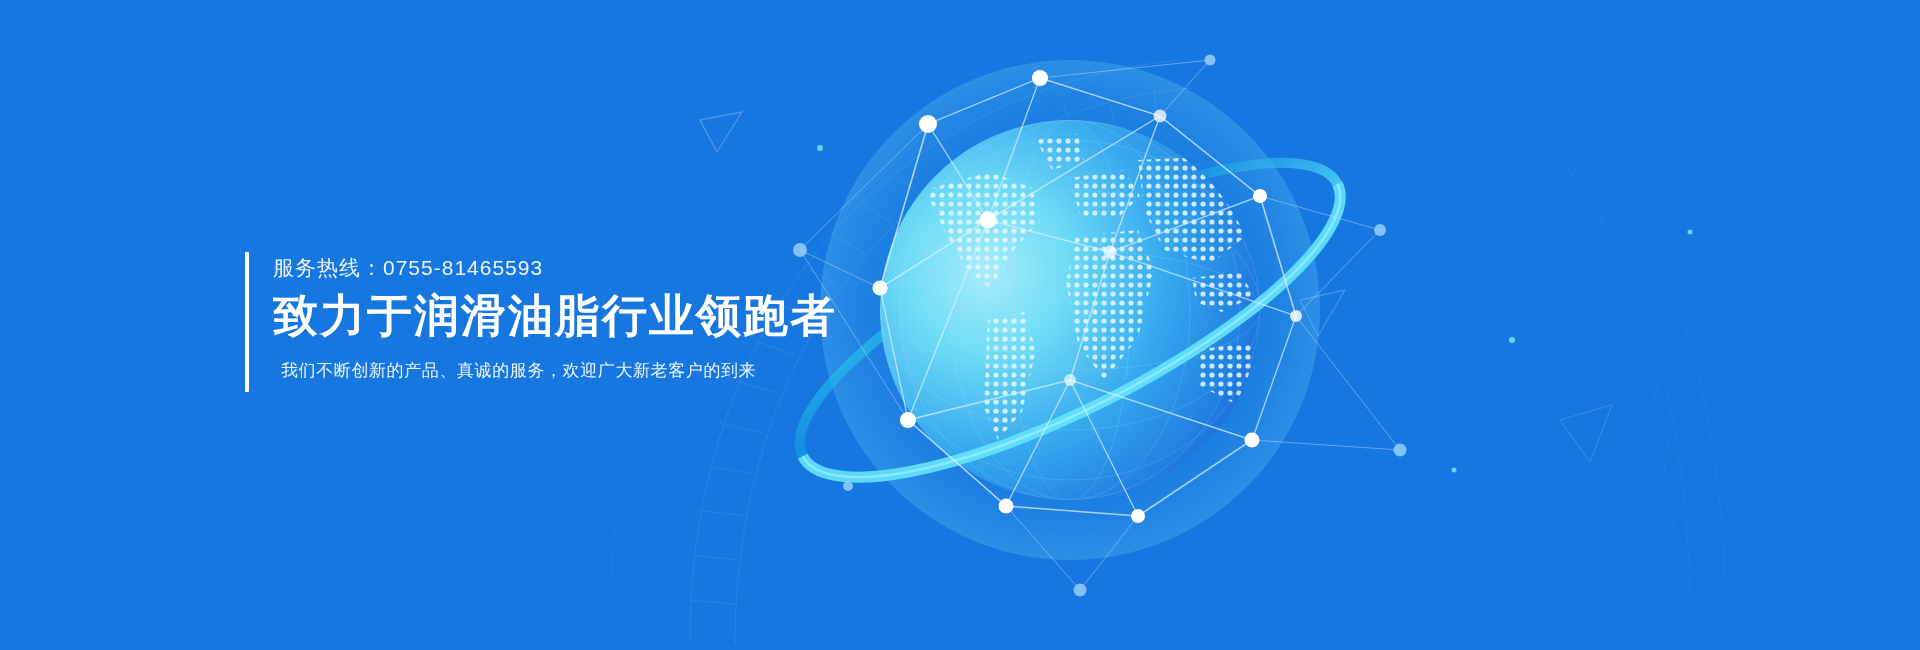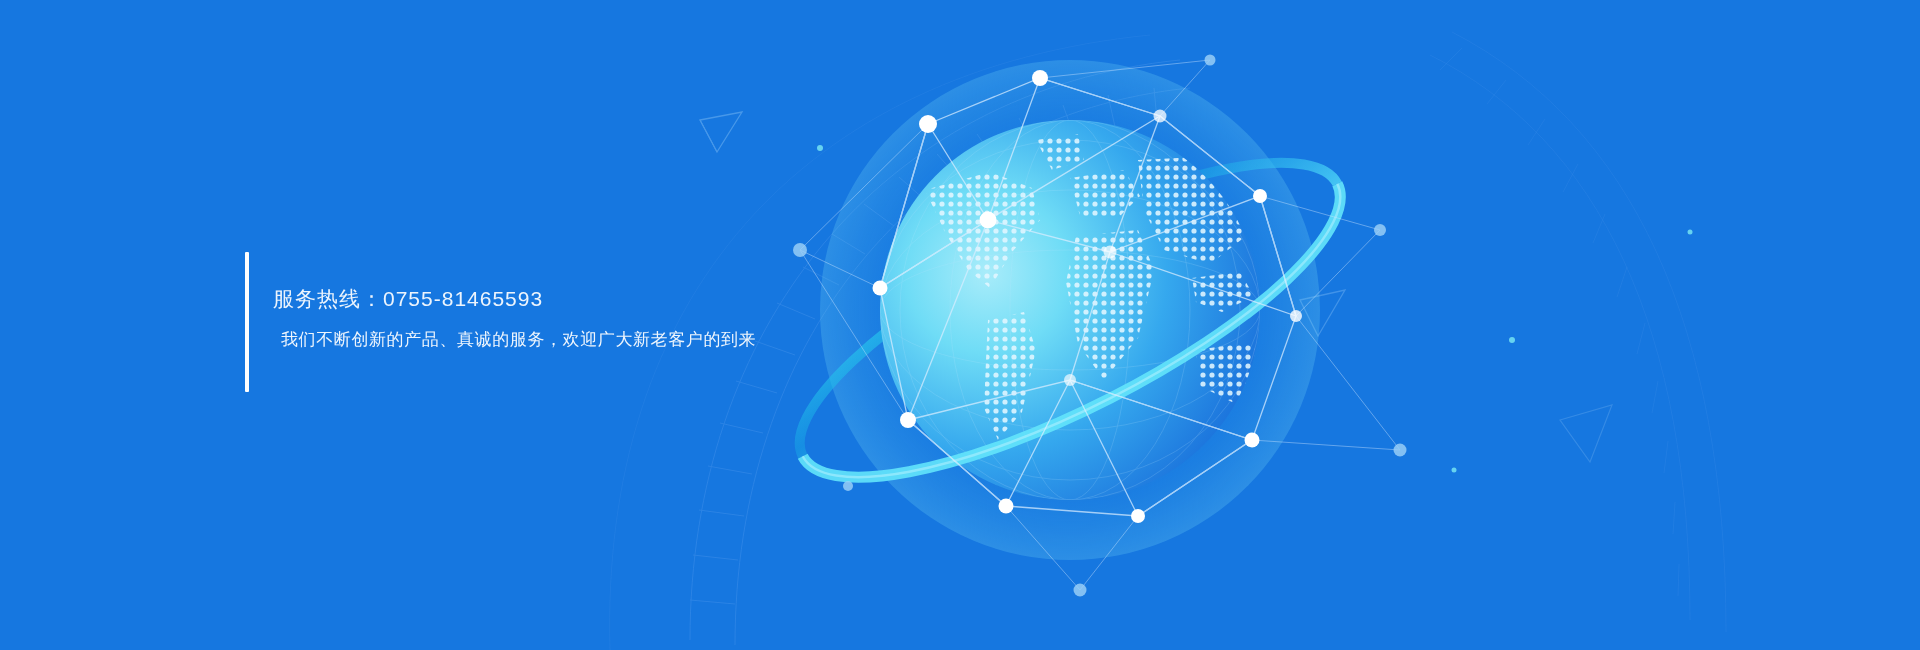--- a/index.html
+++ b/index.html
@@ -281,17 +281,18 @@
         <circle cx="470" cy="40" r="5.5"></circle>
         <circle cx="108" cy="466" r="5"></circle>
       </g>
     </svg>
   </div>
 
   <div class="text-block">
     <div class="accent-bar"></div>
     <div class="text-col">
       <div class="hotline">服务热线：0755-81465593</div>
+      <h1 class="headline">致力于润滑油脂行业领跑者</h1>
       <div class="subline">我们不断创新的产品、真诚的服务，欢迎广大新老客户的到来</div>
     </div>
   </div>
 
 </div>
 
 </body></html>

